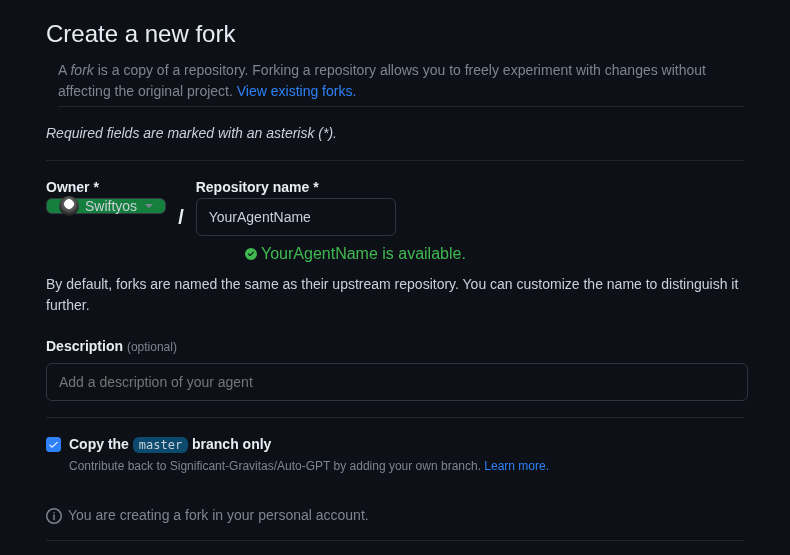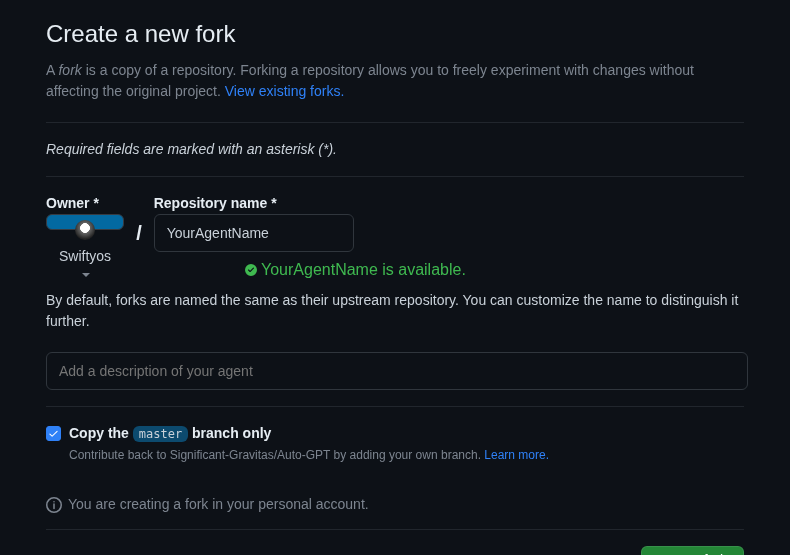--- a/index.html
+++ b/index.html
@@ -18,22 +18,23 @@
     }
     h2 {
       font-size: 24px;
       font-weight: 400;
       color: #e6edf3;
       margin-bottom: 8px;
     }
     .subtitle {
       color: #7d8590;
       margin-bottom: 8px;
-      padding-bottom: 20px;
+      padding-bottom: 4px;
       border-bottom: 1px solid #21262d;
+      margin-left: 12px;
     }
     .subtitle em {
       font-style: italic;
     }
     .link {
       color: #2f81f7;
       text-decoration: none;
       cursor: pointer;
     }
     .required-note {
@@ -52,32 +53,31 @@
     .field-group {
       display: flex;
       flex-direction: column;
     }
     .field-label {
       color: #e6edf3;
       font-weight: 600;
       margin-bottom: 0;
     }
     .owner-select {
-      background: #0369a1;
+      background: #15803d;
       border: 1px solid #363b42;
       border-radius: 6px;
       padding: 5px 12px;
       color: #c9d1d9;
       display: flex;
       align-items: center;
       gap: 6px;
       cursor: pointer;
       font-size: 14px;
       height: 16px;
-      flex-direction: column;
     }
     .avatar {
       width: 20px;
       height: 20px;
       border-radius: 50%;
       background: radial-gradient(circle at 50% 40%, #fff 30%, #666 32%, #222 70%);
       flex-shrink: 0;
     }
     .caret {
       width: 0;
@@ -246,20 +246,24 @@
 <div class="availability">
   <svg class="check-circle" viewBox="0 0 16 16">
       <path d="M8 0a8 8 0 100 16A8 8 0 008 0zm3.78 6.03l-4.5 4.5a.75.75 0 01-1.06 0l-2-2a.75.75 0 111.06-1.06L6.75 8.94l3.97-3.97a.75.75 0 011.06 1.06z"></path>
     </svg>
   <span>YourAgentName is available.</span>
 </div>
 
 <p class="help-text">By default, forks are named the same as their upstream repository. You can customize the name to distinguish it further.</p>
 
 <div class="desc-section">
+  <div style="margin-bottom:6px;">
+    <span class="desc-label">Description</span>
+    <span class="optional">(optional)</span>
+  </div>
   <input class="text-input text-input-wide" type="text" placeholder="Add a description of your agent" style="">
 </div>
 
 <div class="divider"></div>
 
 <div class="checkbox-row">
   <div class="checkbox">
     <svg viewBox="0 0 16 16">
         <path d="M13.78 4.22a.75.75 0 010 1.06l-7.25 7.25a.75.75 0 01-1.06 0L2.22 9.28a.75.75 0 011.06-1.06L6 10.94l6.72-6.72a.75.75 0 011.06 0z"></path>
       </svg>

